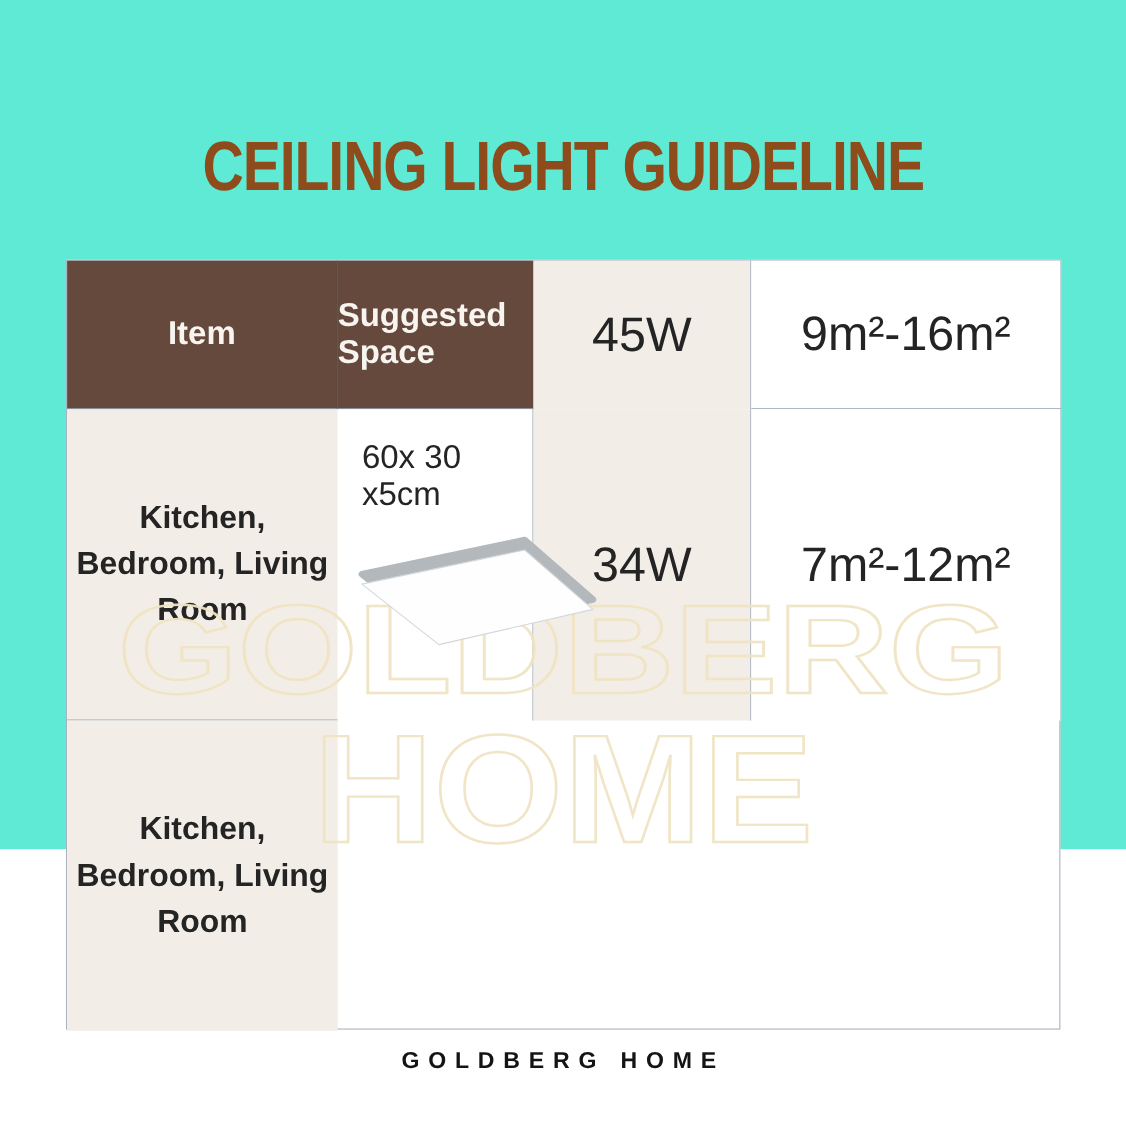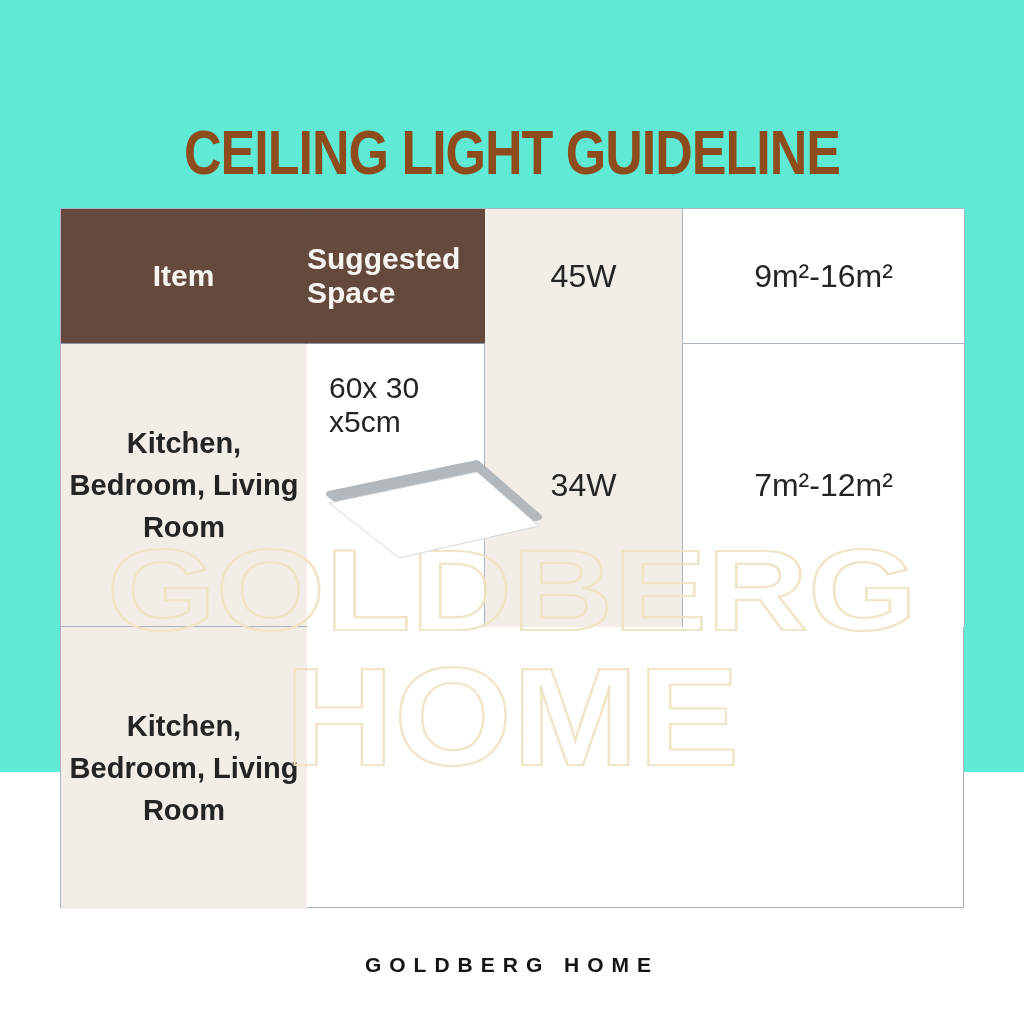--- a/index.html
+++ b/index.html
@@ -12,39 +12,39 @@
            font-size:52px; font-weight:bold; color:#8e4c1c; letter-spacing:-1px;
            transform:scaleY(1.22); transform-origin:center; white-space:nowrap; }
 
   
   .watermark { position:absolute; left:0; top:0; width:1024px; height:1024px;
                z-index:5; pointer-events:none; }
   .watermark text { font-family:"Liberation Sans", sans-serif; font-weight:bold;
                     fill:none; stroke:#f0e4c3; stroke-width:2.2px; opacity:0.95; }
 
   
-  .table { position:absolute; left:60px; top:208px; width:904px; height:700px;
+  .table { position:absolute; left:60px; top:236px; width:904px; height:700px;
            display:grid; grid-template-columns:246px 178px 198px 282px;
            grid-template-rows:135px 283px 282px;
            border:1px solid #a8b2c0; background:#ffffff; }
   .cell { position:relative; border-right:1px solid #a8b2c0; border-bottom:1px solid #a8b2c0; }
   .last-col { border-right:none;font-weight:bold; }
   .last-row { border-bottom:none; }
   .no-bottom { border-bottom:none; }
 
   .th { background:#65493d; color:#f8f5f1; font-weight:bold; font-size:30px;
         display:flex; align-items:center; justify-content:center;
         border-right:1px solid #594b42; border-bottom:1px solid #8d97a6; }
   .th.last-col { border-right:none; }
 
   .beige { background:#f2eee7; }
   .white-bg { background:#ffffff; }
 
   .center-cell { display:flex; align-items:center; justify-content:center;
-                 font-size:32px; color:#242424; }
+                 font-size:44px; color:#242424; }
   .place-cell { display:flex; align-items:center; justify-content:center;
                 text-align:center; font-size:29px; color:#242424;
                 line-height:1.45; white-space:pre-line; }
 
   .item-cell { padding:27px 20px 0 22px; font-size:30px; color:#242424; }
   .light-svg { position:absolute; left:8px; top:93px; width:232px; height:126px; z-index:6; }
 
   
   .footer { position:absolute; top:953px; left:0; width:100%; text-align:center;
             font-size:21px; font-weight:bold; letter-spacing:8px; color:#141414;

